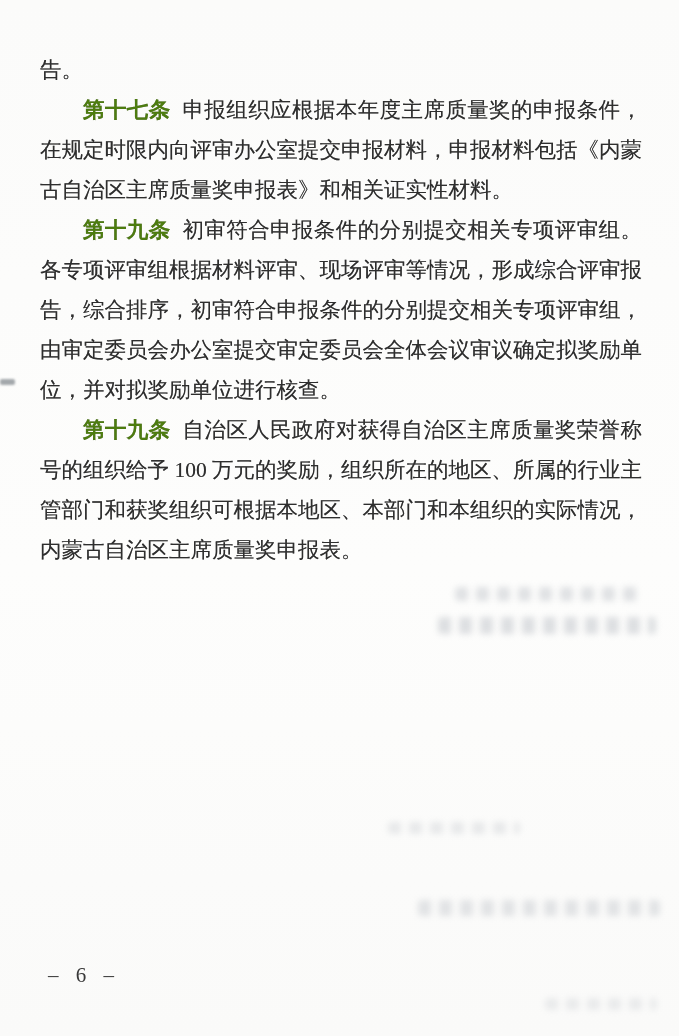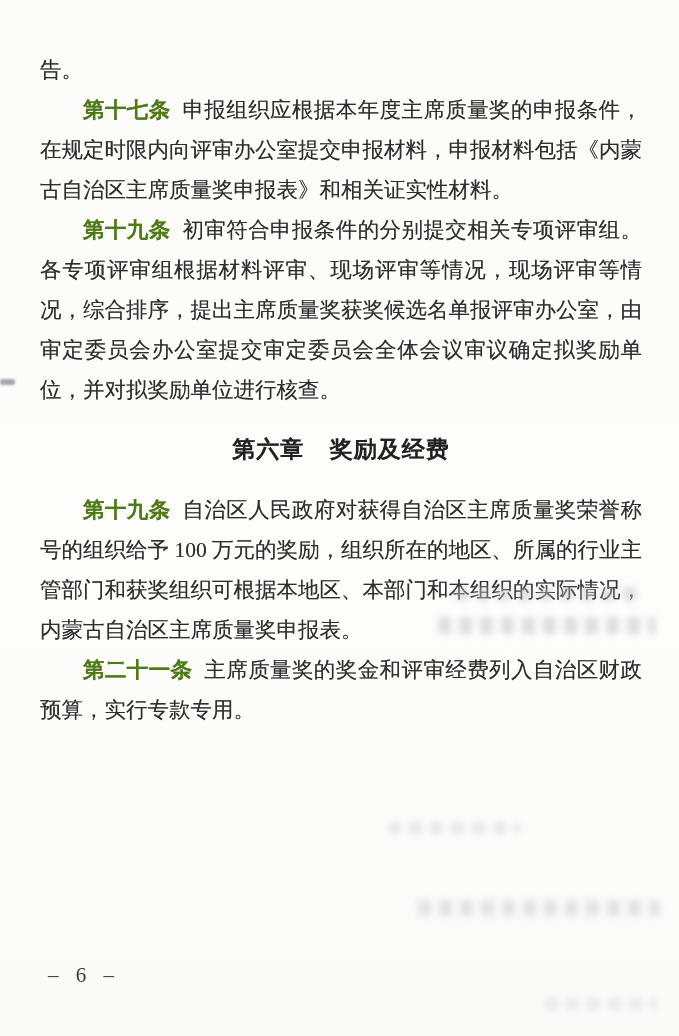--- a/index.html
+++ b/index.html
@@ -49,35 +49,29 @@
 
   <div class="content">
 
     <p class="para">告。</p>
 
     <p class="para article">
       <span class="art-label">第十七条</span><span>申报组织应根据本年度主席质量奖的申报条件，在规定时限内向评审办公室提交申报材料，申报材料包括《内蒙古自治区主席质量奖申报表》和相关证实性材料。</span>
     </p>
 
     <p class="para article">
-      <span class="art-label">第十九条</span><span>初审符合申报条件的分别提交相关专项评审组。各专项评审组根据材料评审、现场评审等情况，现场评审等情况，综合排序，提出主席质量奖获奖候选名单报评审办公室，由审定委员会办公室提交审定委员会全体会议审议确定拟奖励单位，并对拟奖励单位进行核查。</span>
+      <span class="art-label">第十九条</span><span>初审符合申报条件的分别提交相关专项评审组。各专项评审组根据材料评审、现场评审等情况，形成综合评审报告，综合排序，初审符合申报条件的分别提交相关专项评审组，由审定委员会办公室提交审定委员会全体会议审议确定拟奖励单位，并对拟奖励单位进行核查。</span>
     </p>
 
 
-    <p class="para chapter">
-      <span class="ch-label">第六章</span><span>奖励及经费</span>
-    </p>
 
     <p class="para article">
       <span class="art-label">第十九条</span><span>自治区人民政府对获得自治区主席质量奖荣誉称号的组织给予 100 万元的奖励，组织所在的地区、所属的行业主管部门和获奖组织可根据本地区、本部门和本组织的实际情况，内蒙古自治区主席质量奖申报表。</span>
     </p>
 
-    <p class="para article">
-      <span class="art-label">第二十一条</span><span>主席质量奖的奖金和评审经费列入自治区财政预算，实行专款专用。</span>
-    </p>
 
   </div>
 
   <div class="page-number">–  6  –</div>
 
   <div class="ghost g1"></div>
   <div class="ghost g2"></div>
   <div class="ghost g3"></div>
   <div class="ghost g4"></div>
   <div class="ghost g6"></div>

